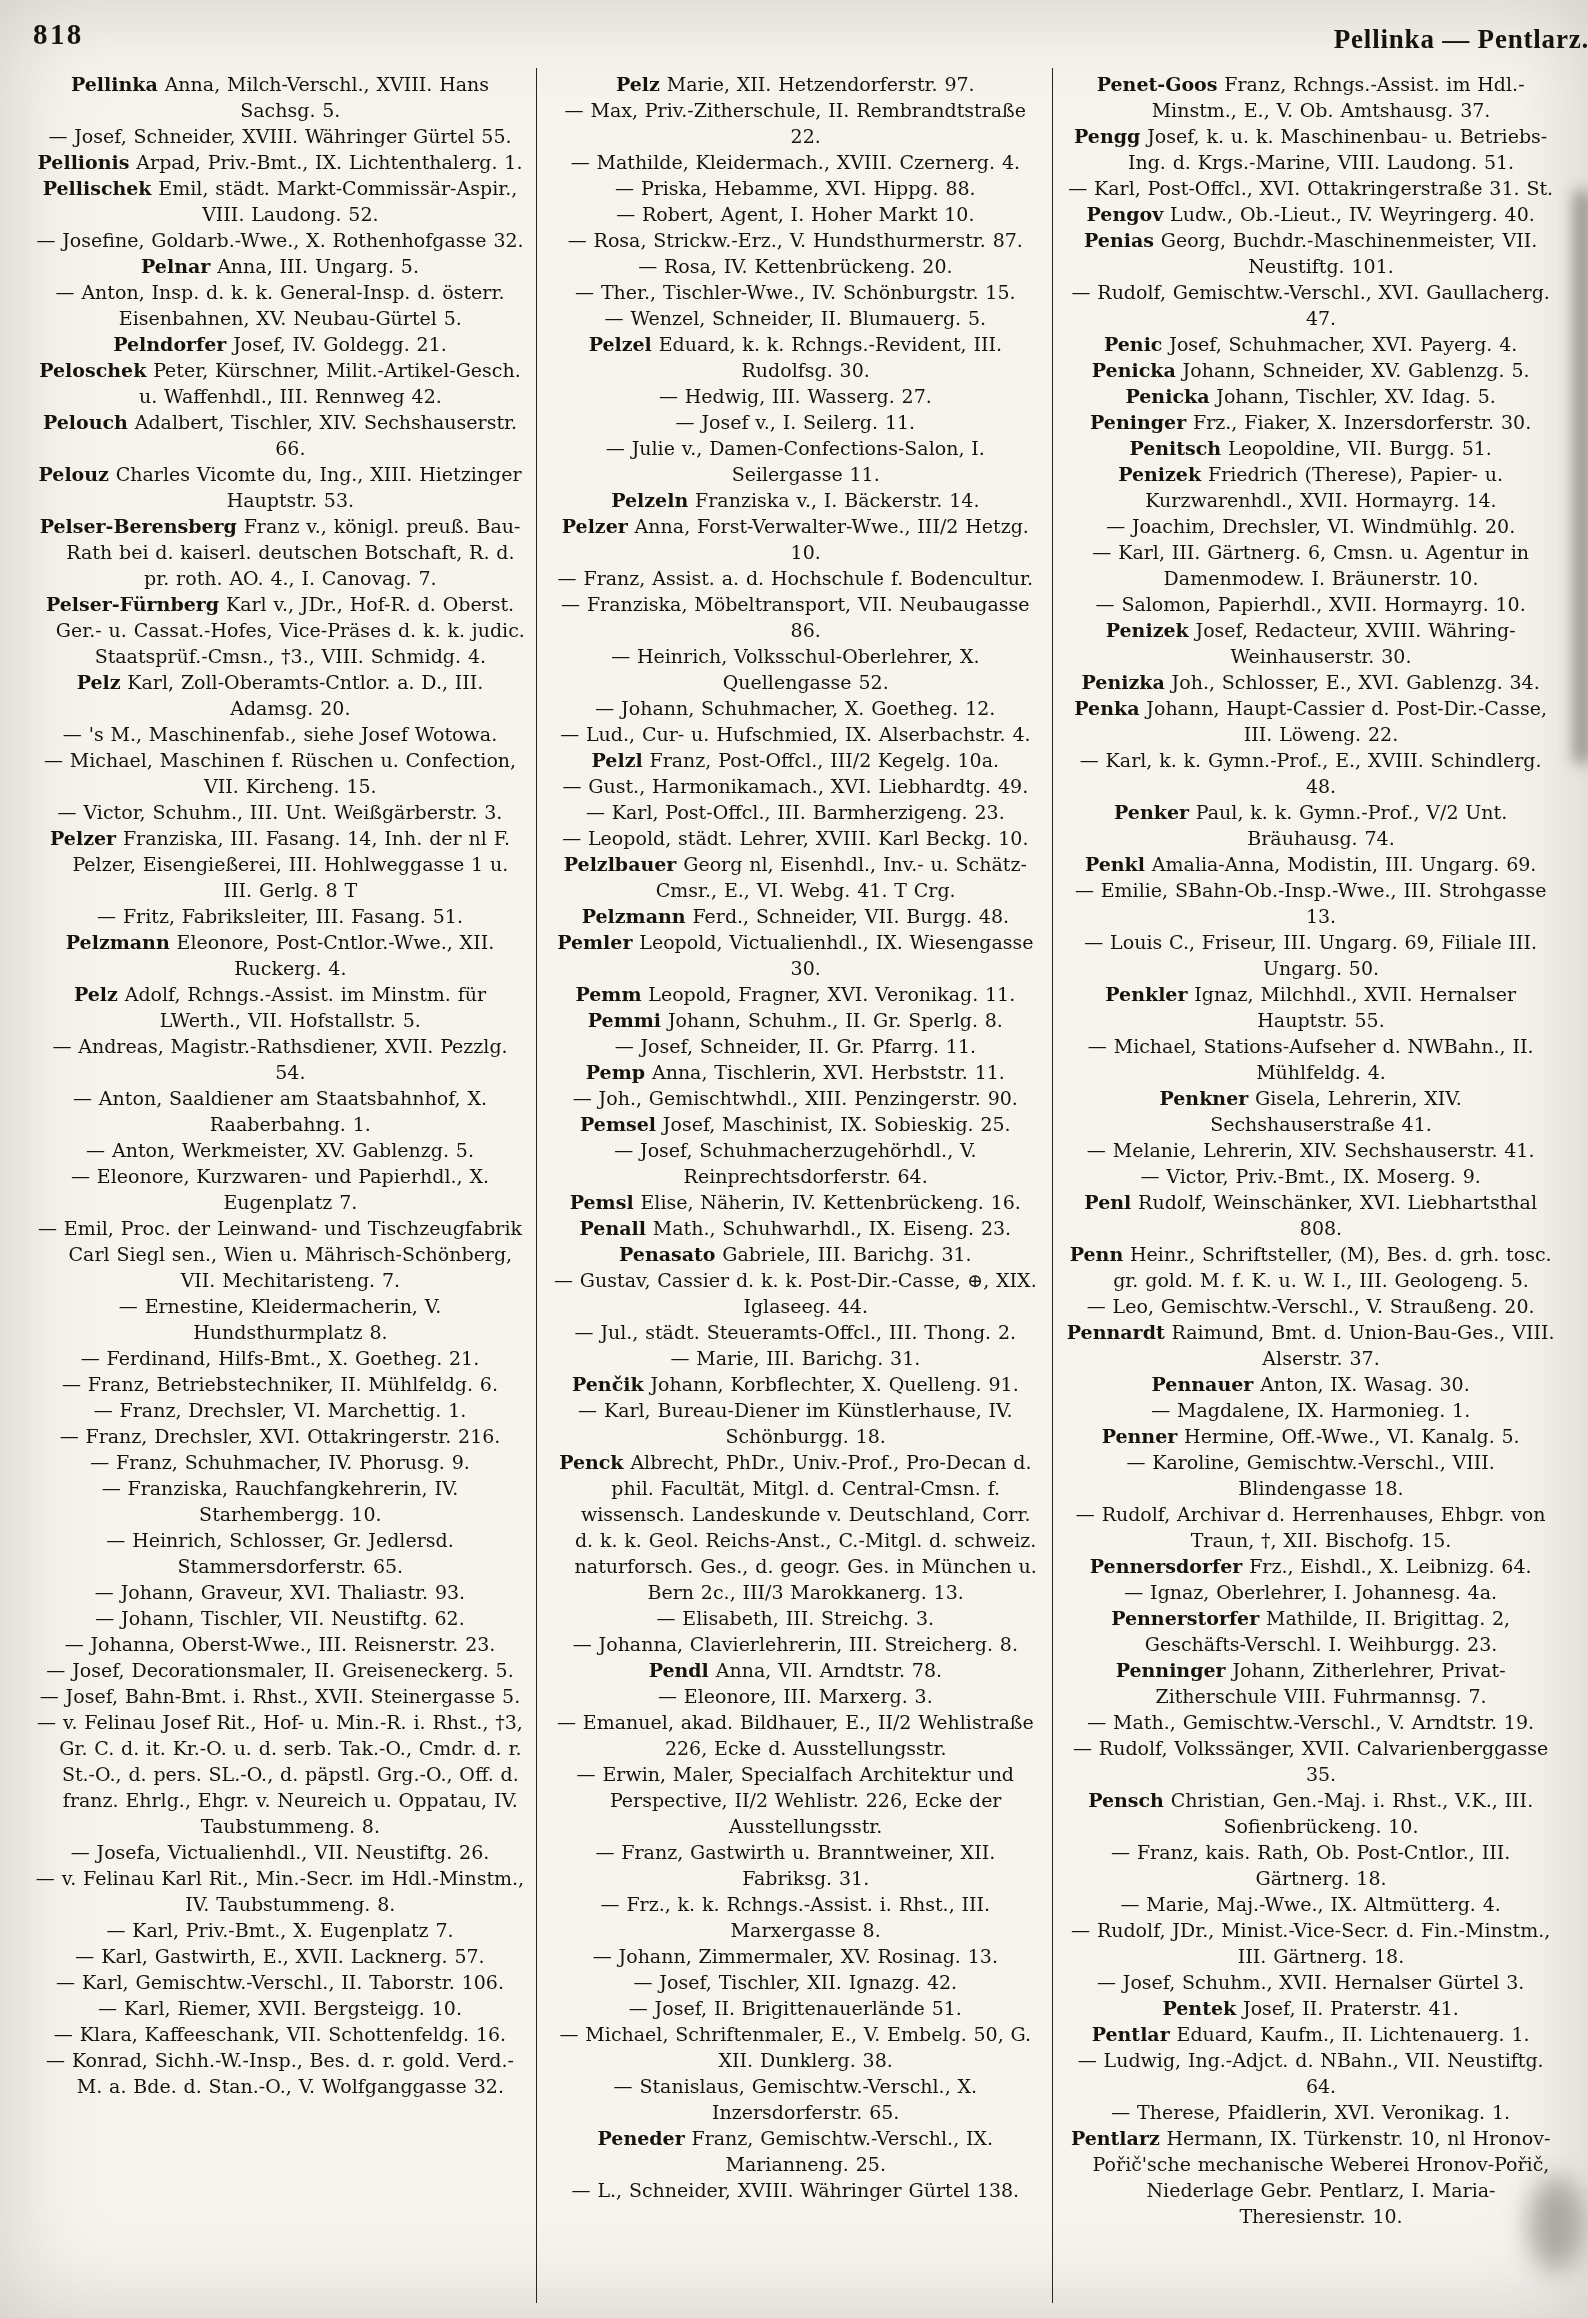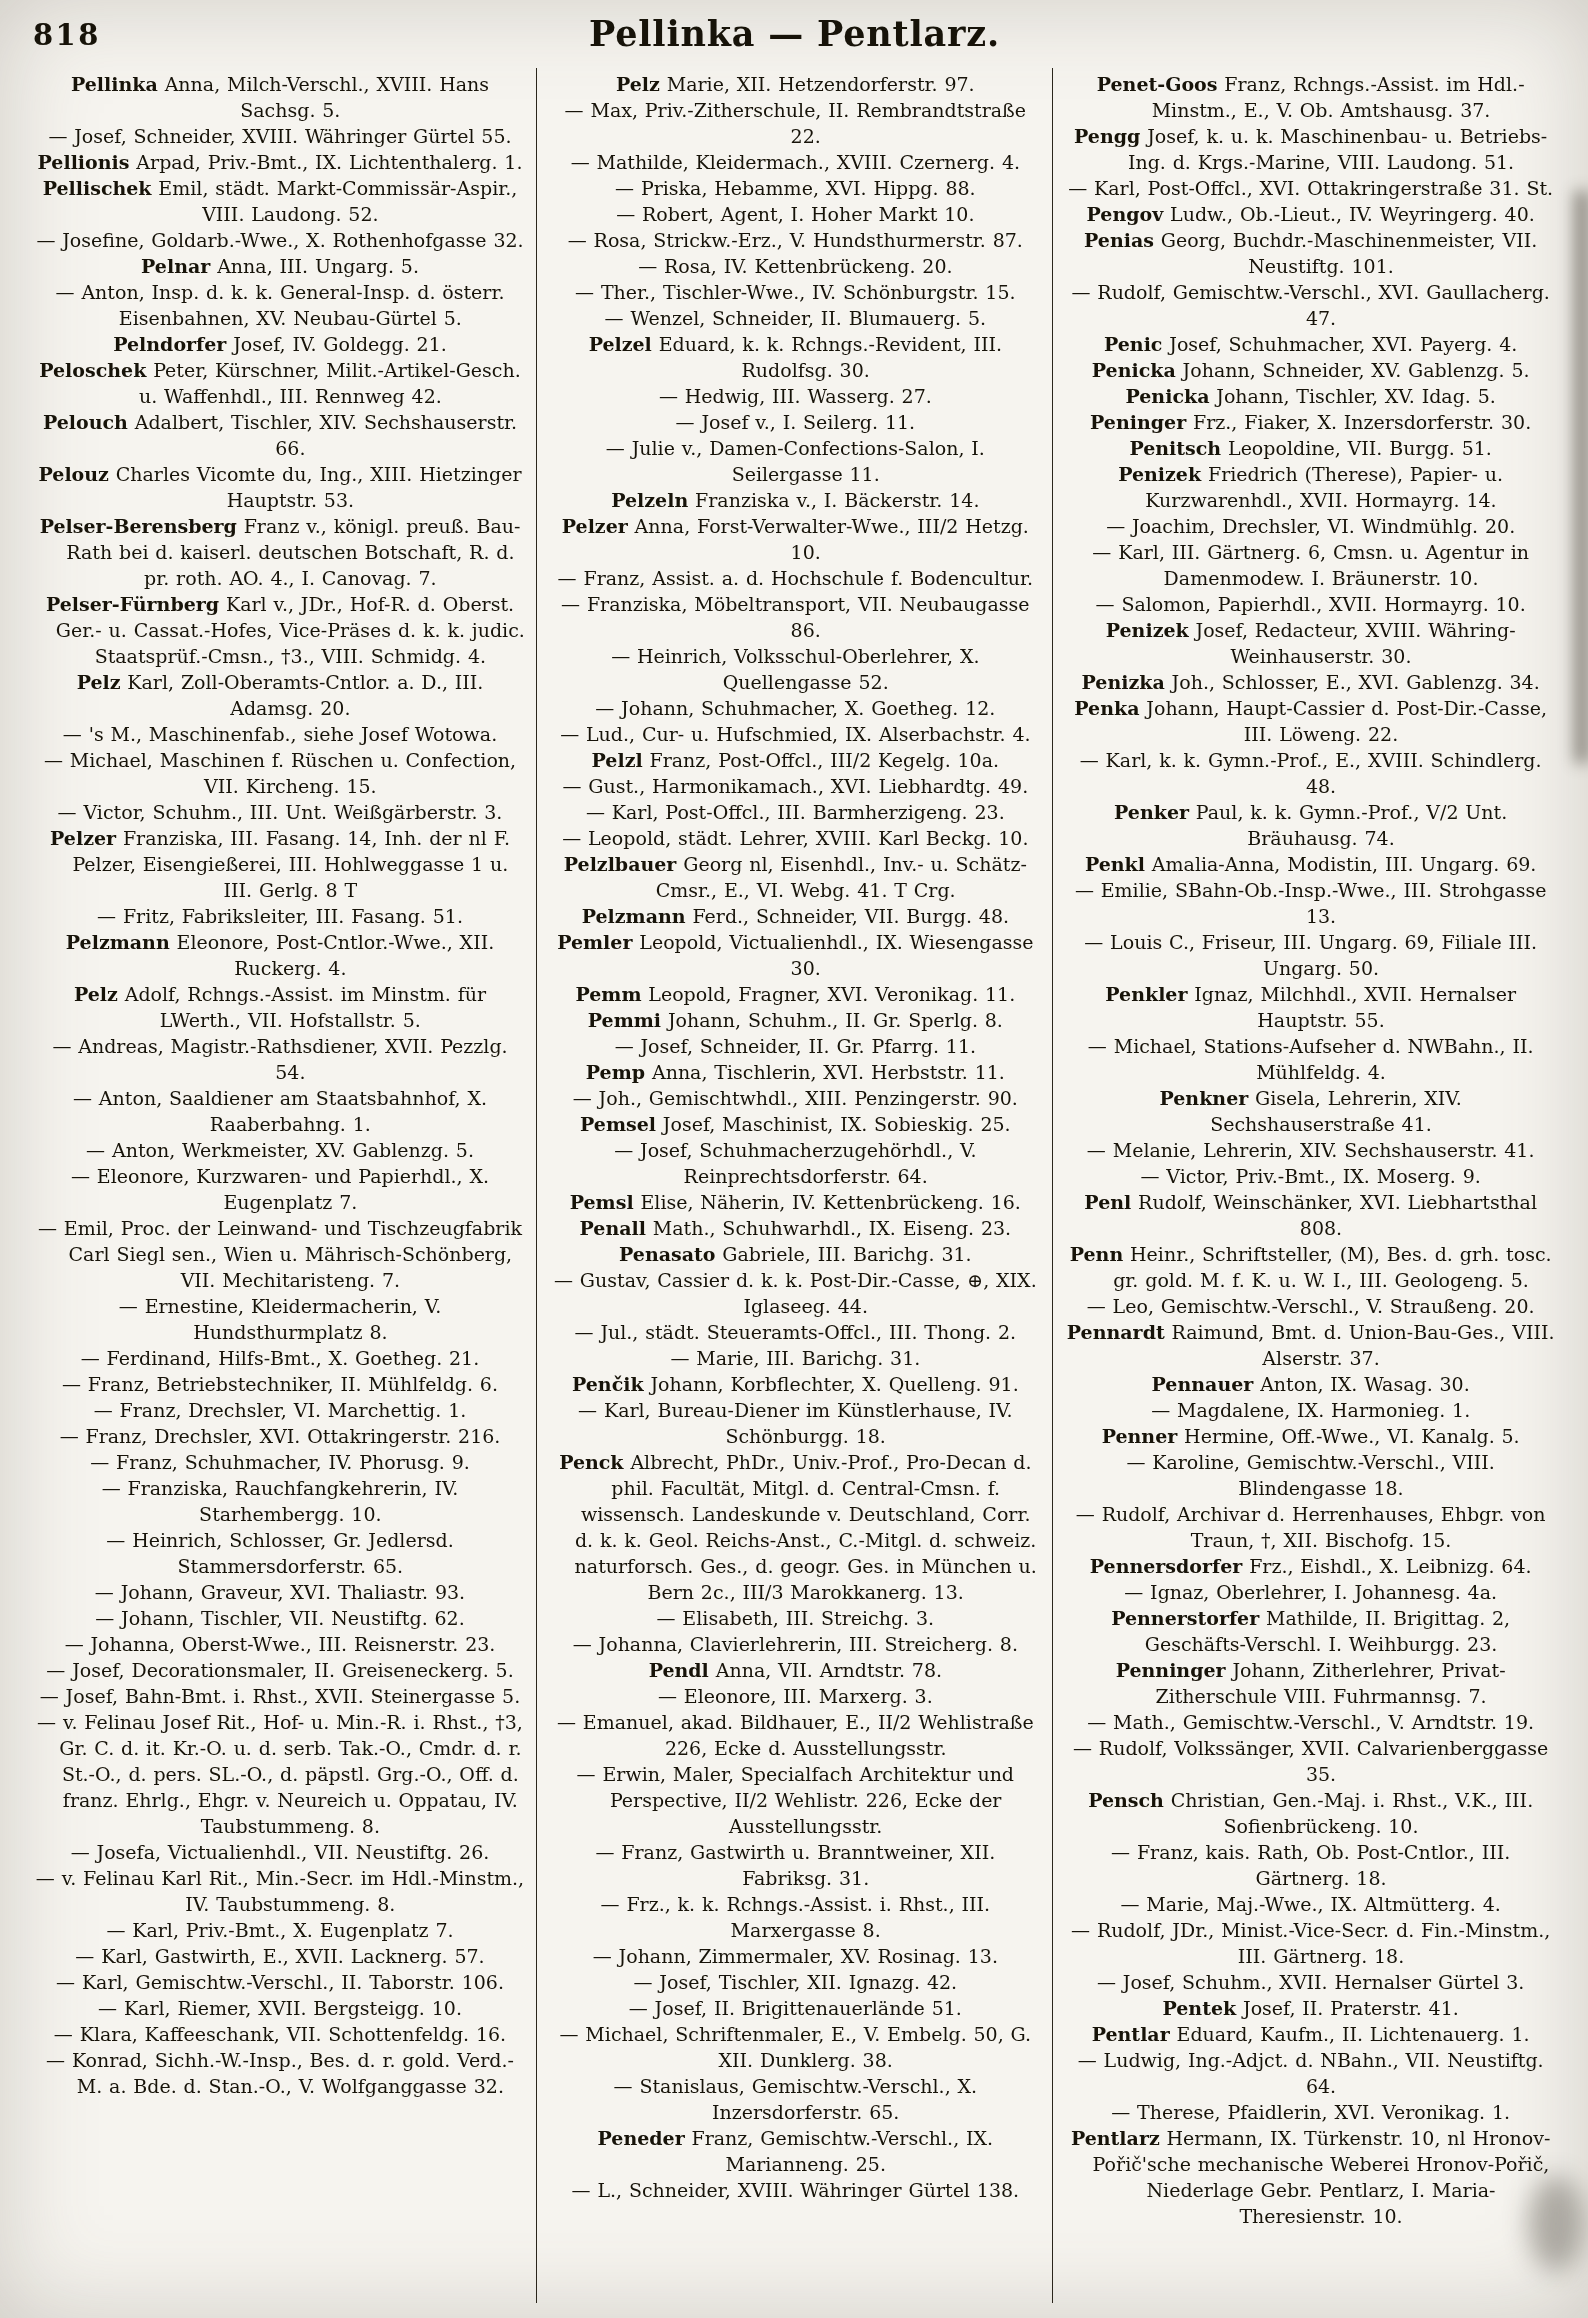--- a/index.html
+++ b/index.html
@@ -10,28 +10,28 @@
     font-family: "DejaVu Serif", "Liberation Serif", serif;
     color: #171309;
   }
   .sheet {
     position: relative;
     width: 1589px; height: 2319px;
     background: #f6f4ef;
     overflow: hidden;
     box-shadow: inset 0 0 95px rgba(90,85,70,.25);
   }
-  .head { position: relative; height: 56px; padding-top: 13px; }
+  .head { position: relative; height: 56px; padding-top: 24px; font-family: Liberation Serif, serif; }
   .pnum {
     position: absolute; left: 33px; top: 17.5px;
     font-size: 29px; font-weight: 700; letter-spacing: 2.4px;
   }
   .ptitle {
-    text-align: center;
-    font-size: 35px; font-weight: 700; letter-spacing: 0.8px;
+    text-align: right;
+    font-size: 27px; font-weight: 700; letter-spacing: 0.8px;
   }
   .cols {
     position: absolute; top: 68px; left: 22px; right: 22px; bottom: 16px;
     display: flex;
   }
   .col { flex: 1 1 0; padding: 3.2px 11px 0 12.7px; overflow: hidden; text-align: center; }
   .col + .col { border-left: 1.6px solid #2b261c; }
   .entry {
     margin: 0;
     padding-left: 20.7px; text-indent: -20.7px;

